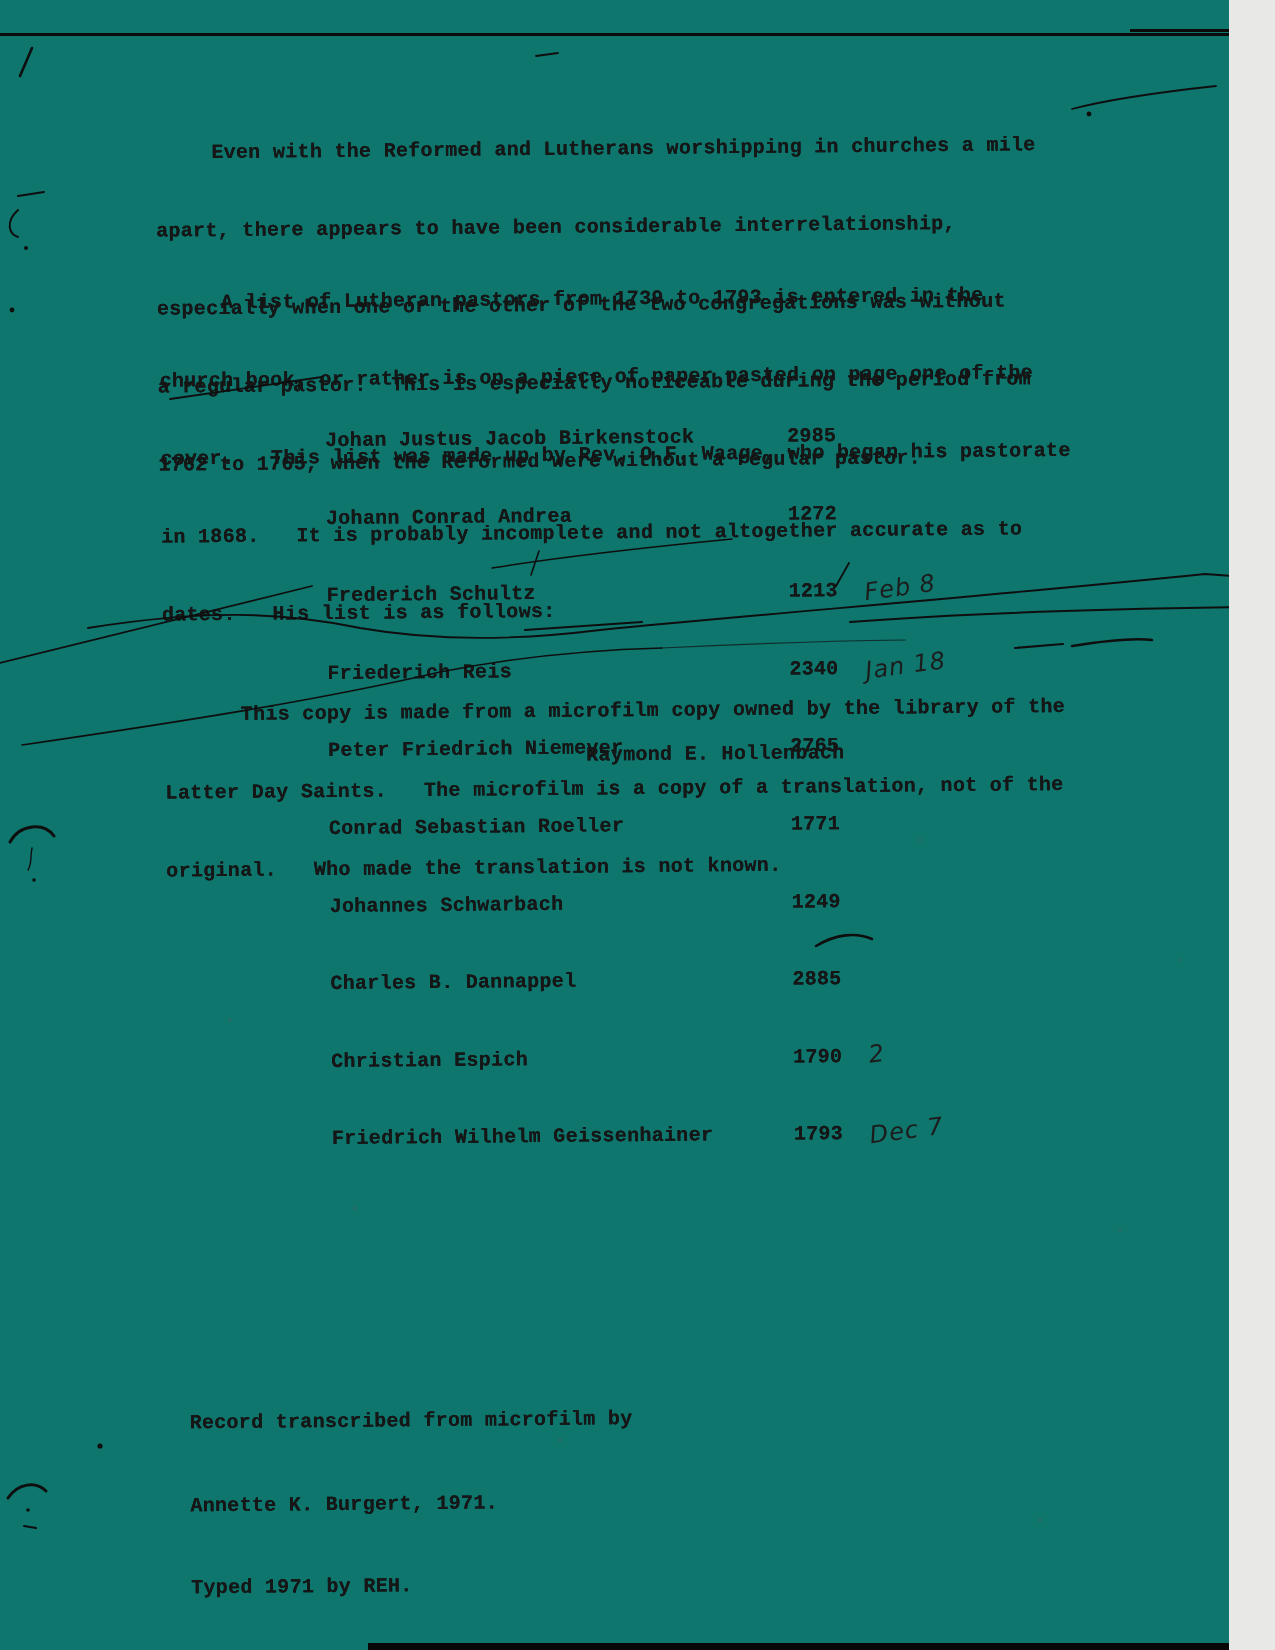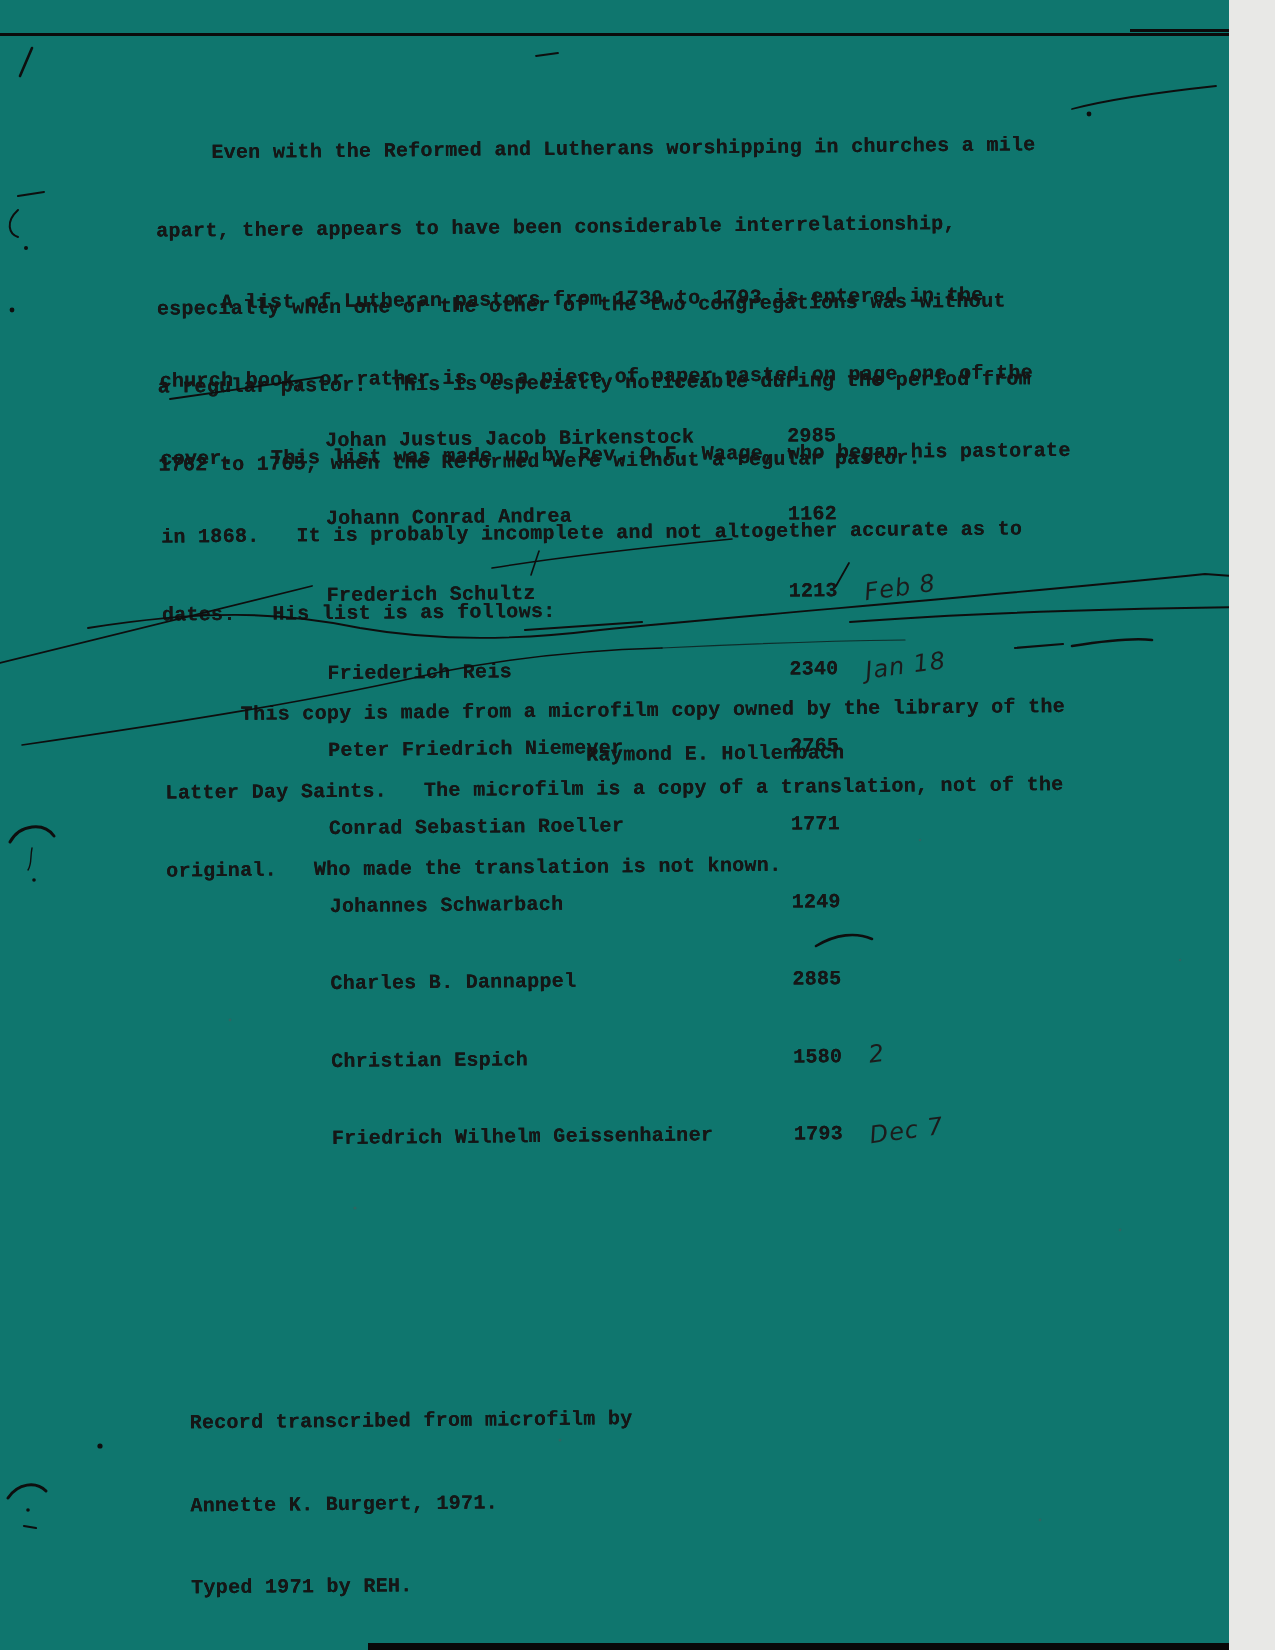--- a/index.html
+++ b/index.html
@@ -87,21 +87,21 @@
     </div>
 
     <div id="pastor-list" class="block typed">
       <div class="pastor-row">
         <span class="pastor-name">Johan Justus Jacob Birkenstock</span>
         <span class="pastor-year">2985</span>
         <span class="hand-note"></span>
       </div>
       <div class="pastor-row">
         <span class="pastor-name">Johann Conrad Andrea</span>
-        <span class="pastor-year">1162</span>
+        <span class="pastor-year">1272</span>
         <span class="hand-note"></span>
       </div>
       <div class="pastor-row">
         <span class="pastor-name">Frederich Schultz</span>
         <span class="pastor-year">1213</span>
         <span class="hand-note">Feb 8</span>
       </div>
       <div class="pastor-row">
         <span class="pastor-name">Friederich Reis</span>
         <span class="pastor-year">2340</span>
@@ -122,21 +122,21 @@
         <span class="pastor-year">1249</span>
         <span class="hand-note"></span>
       </div>
       <div class="pastor-row">
         <span class="pastor-name">Charles B. Dannappel</span>
         <span class="pastor-year">2885</span>
         <span class="hand-note"></span>
       </div>
       <div class="pastor-row">
         <span class="pastor-name">Christian Espich</span>
-        <span class="pastor-year">1580</span>
+        <span class="pastor-year">1790</span>
         <span class="hand-note">2</span>
       </div>
       <div class="pastor-row">
         <span class="pastor-name">Friedrich Wilhelm Geissenhainer</span>
         <span class="pastor-year">1793</span>
         <span class="hand-note">Dec 7</span>
       </div>
     </div>
 
     <div class="block typed" style="left:162px;top:646px;">

